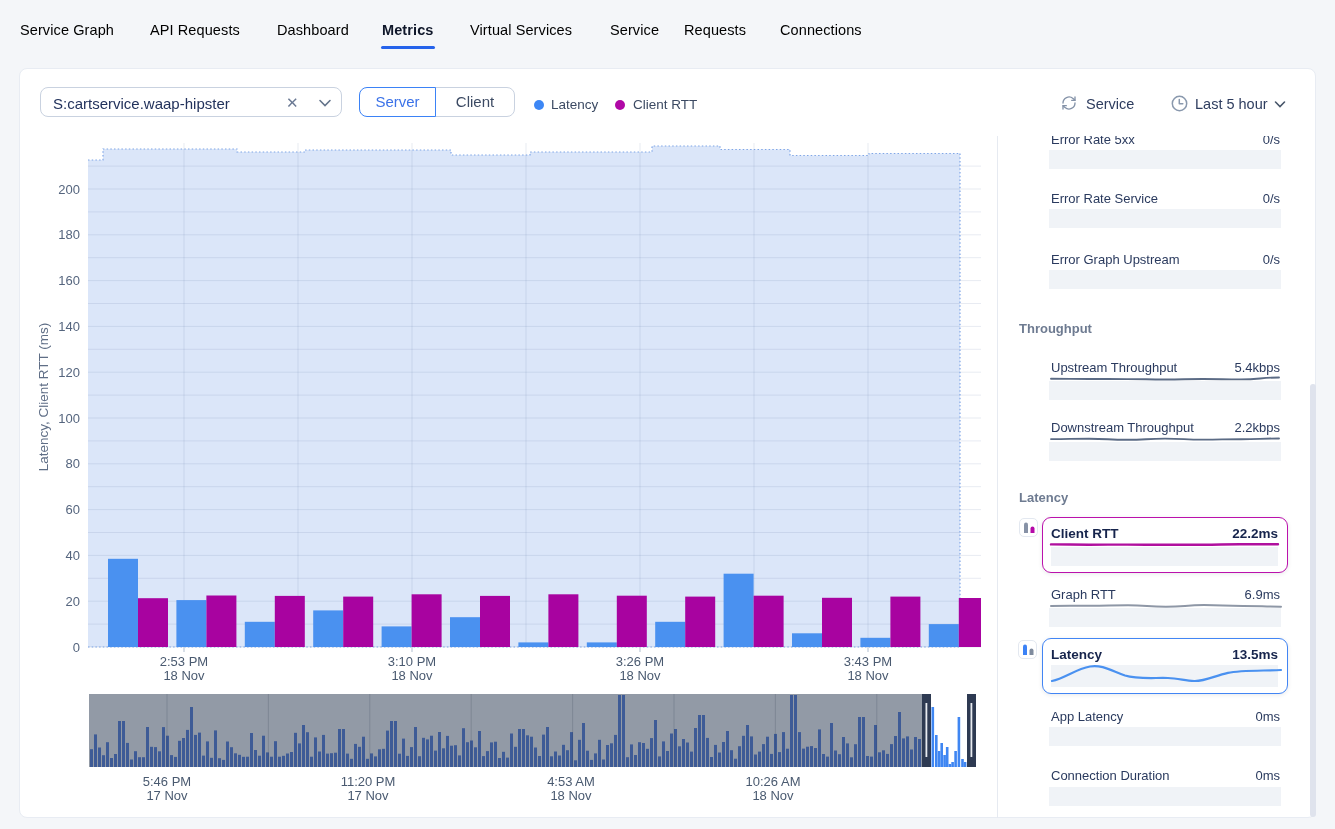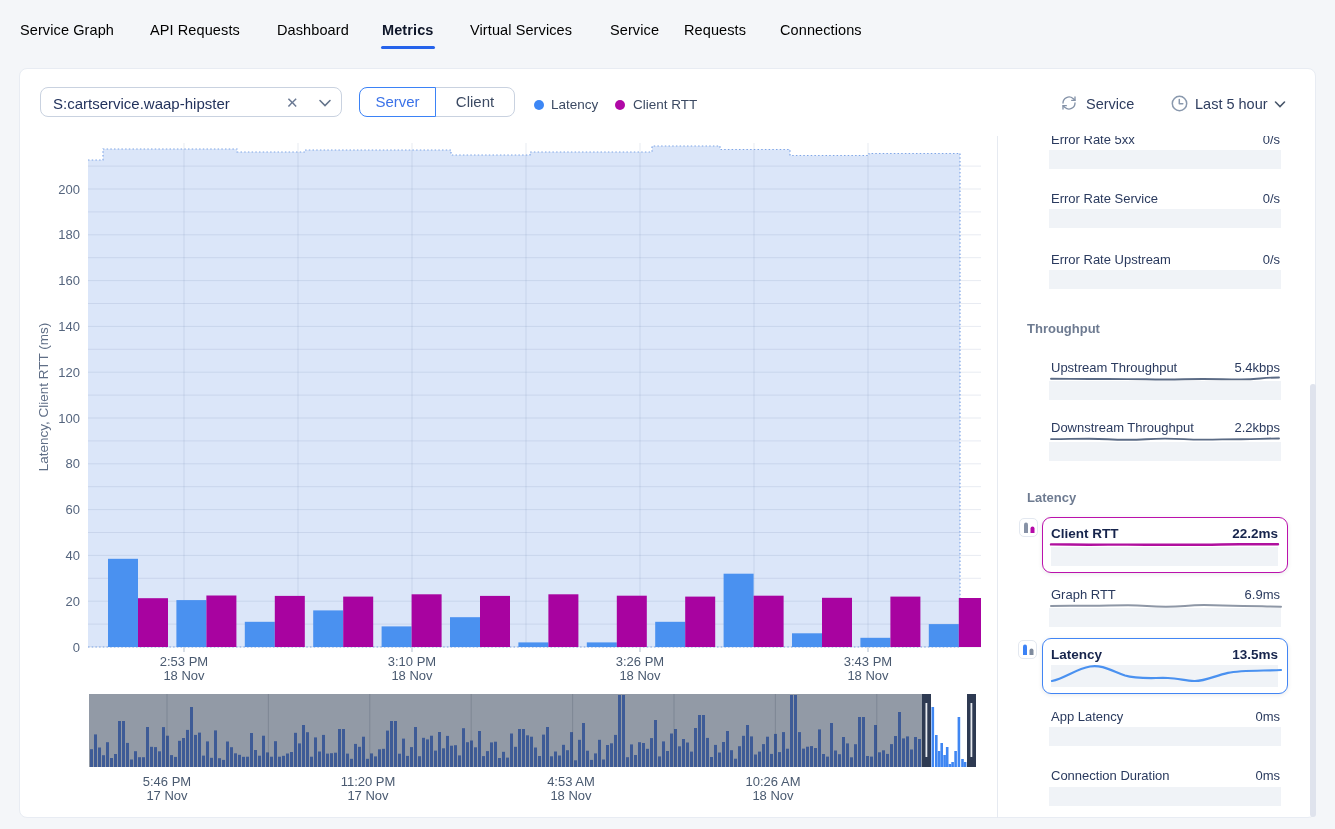--- a/index.html
+++ b/index.html
@@ -15,21 +15,21 @@
 #serverb { left:0; border:1px solid #3b82f6; border-radius:8px 0 0 8px; color:#3b72e8; z-index:2; }
 #clientb { left:76px; width:80px; border:1px solid #c9d2e0; border-radius:0 8px 8px 0; color:#3c4a63; }
 .dot { position:absolute; width:10px; height:10px; border-radius:50%; top:100px; }
 .leg { position:absolute; top:97px; font-size:13.5px; color:#3c4a63; }
 .tool { position:absolute; top:96px; font-size:14.5px; color:#2e3d5f; }
 #divider { position:absolute; left:997px; top:136px; width:1px; height:682px; background:#e6eaf1; }
 #sidebar { position:absolute; left:997px; top:136px; width:319px; height:682px; overflow:hidden;padding-left:36px; }
 .sr { position:absolute; left:54px; width:229px; height:15px; font-size:13px; color:#2a3a5e; }
 .sr .v { position:absolute; right:0; top:0; font-weight:normal; }
 .strip { position:absolute; left:52px; width:232px; height:19px; background:#f0f3f7; }
-.hdr { position:absolute; left:22px; font-size:13px; font-weight:bold; color:#6e7b91;margin-left:8px; }
+.hdr { position:absolute; left:22px; font-size:13px; font-weight:bold; color:#6e7b91; }
 .selcard { position:absolute; left:45px; width:246px; border:1.5px solid; border-radius:9px; background:#fff; box-shadow:0 1px 4px rgba(30,41,59,0.10); }
 .selcard .ct { position:absolute; left:8px; right:9px; top:8px; font-size:13.5px; font-weight:bold; color:#16244c; }
 .selcard .ct b { float:right; }
 .selcard .cstrip { position:absolute; left:8px; right:9px; height:19px; background:#f0f3f7; }
 .micon { position:absolute; width:19px; height:19px; border:1px solid #e3e8f0; border-radius:5px; background:#fff; }
 #sbar { position:absolute; left:1310px; top:384px; width:6px; height:433px; background:#dfe3ed; border-radius:3px; }
 svg text { font-family:"Liberation Sans",sans-serif; }
 </style></head>
 <body>
 <span class="tab" style="left:20px">Service Graph</span>
@@ -399,21 +399,21 @@
 <text x="552" y="675" text-anchor="middle" font-size="13" fill="#4a5a70">18 Nov</text>
 <text x="754" y="661" text-anchor="middle" font-size="13" fill="#4a5a70">10:26 AM</text>
 <text x="754" y="675" text-anchor="middle" font-size="13" fill="#4a5a70">18 Nov</text>
 </svg>
 <div id="divider"></div>
 <div id="sidebar">
 <div class="sr" style="top:-4px"><span>Error Rate 5xx</span><b class="v">0/s</b></div>
     <div class="strip" style="top:14px"></div>
 <div class="sr" style="top:55px"><span>Error Rate Service</span><b class="v">0/s</b></div>
     <div class="strip" style="top:73px"></div>
-<div class="sr" style="top:116px"><span>Error Rate Upstream</span><b class="v">0/s</b></div>
+<div class="sr" style="top:116px"><span>Error Graph Upstream</span><b class="v">0/s</b></div>
     <div class="strip" style="top:134px"></div>
 <div class="hdr" style="top:185px">Throughput</div>
 <div class="sr" style="top:224px"><span>Upstream Throughput</span><b class="v">5.4kbps</b></div>
     <div class="strip" style="top:245px"></div>
 <div class="sr" style="top:284px"><span>Downstream Throughput</span><b class="v">2.2kbps</b></div>
     <div class="strip" style="top:306px"></div>
 <div class="hdr" style="top:354px">Latency</div>
 <div class="selcard" style="top:381px;height:56px;border-color:#bb12ac">
       <div class="ct"><span>Client RTT</span><b>22.2ms</b></div>
       <div class="cstrip" style="top:29px;height:19px"></div>

